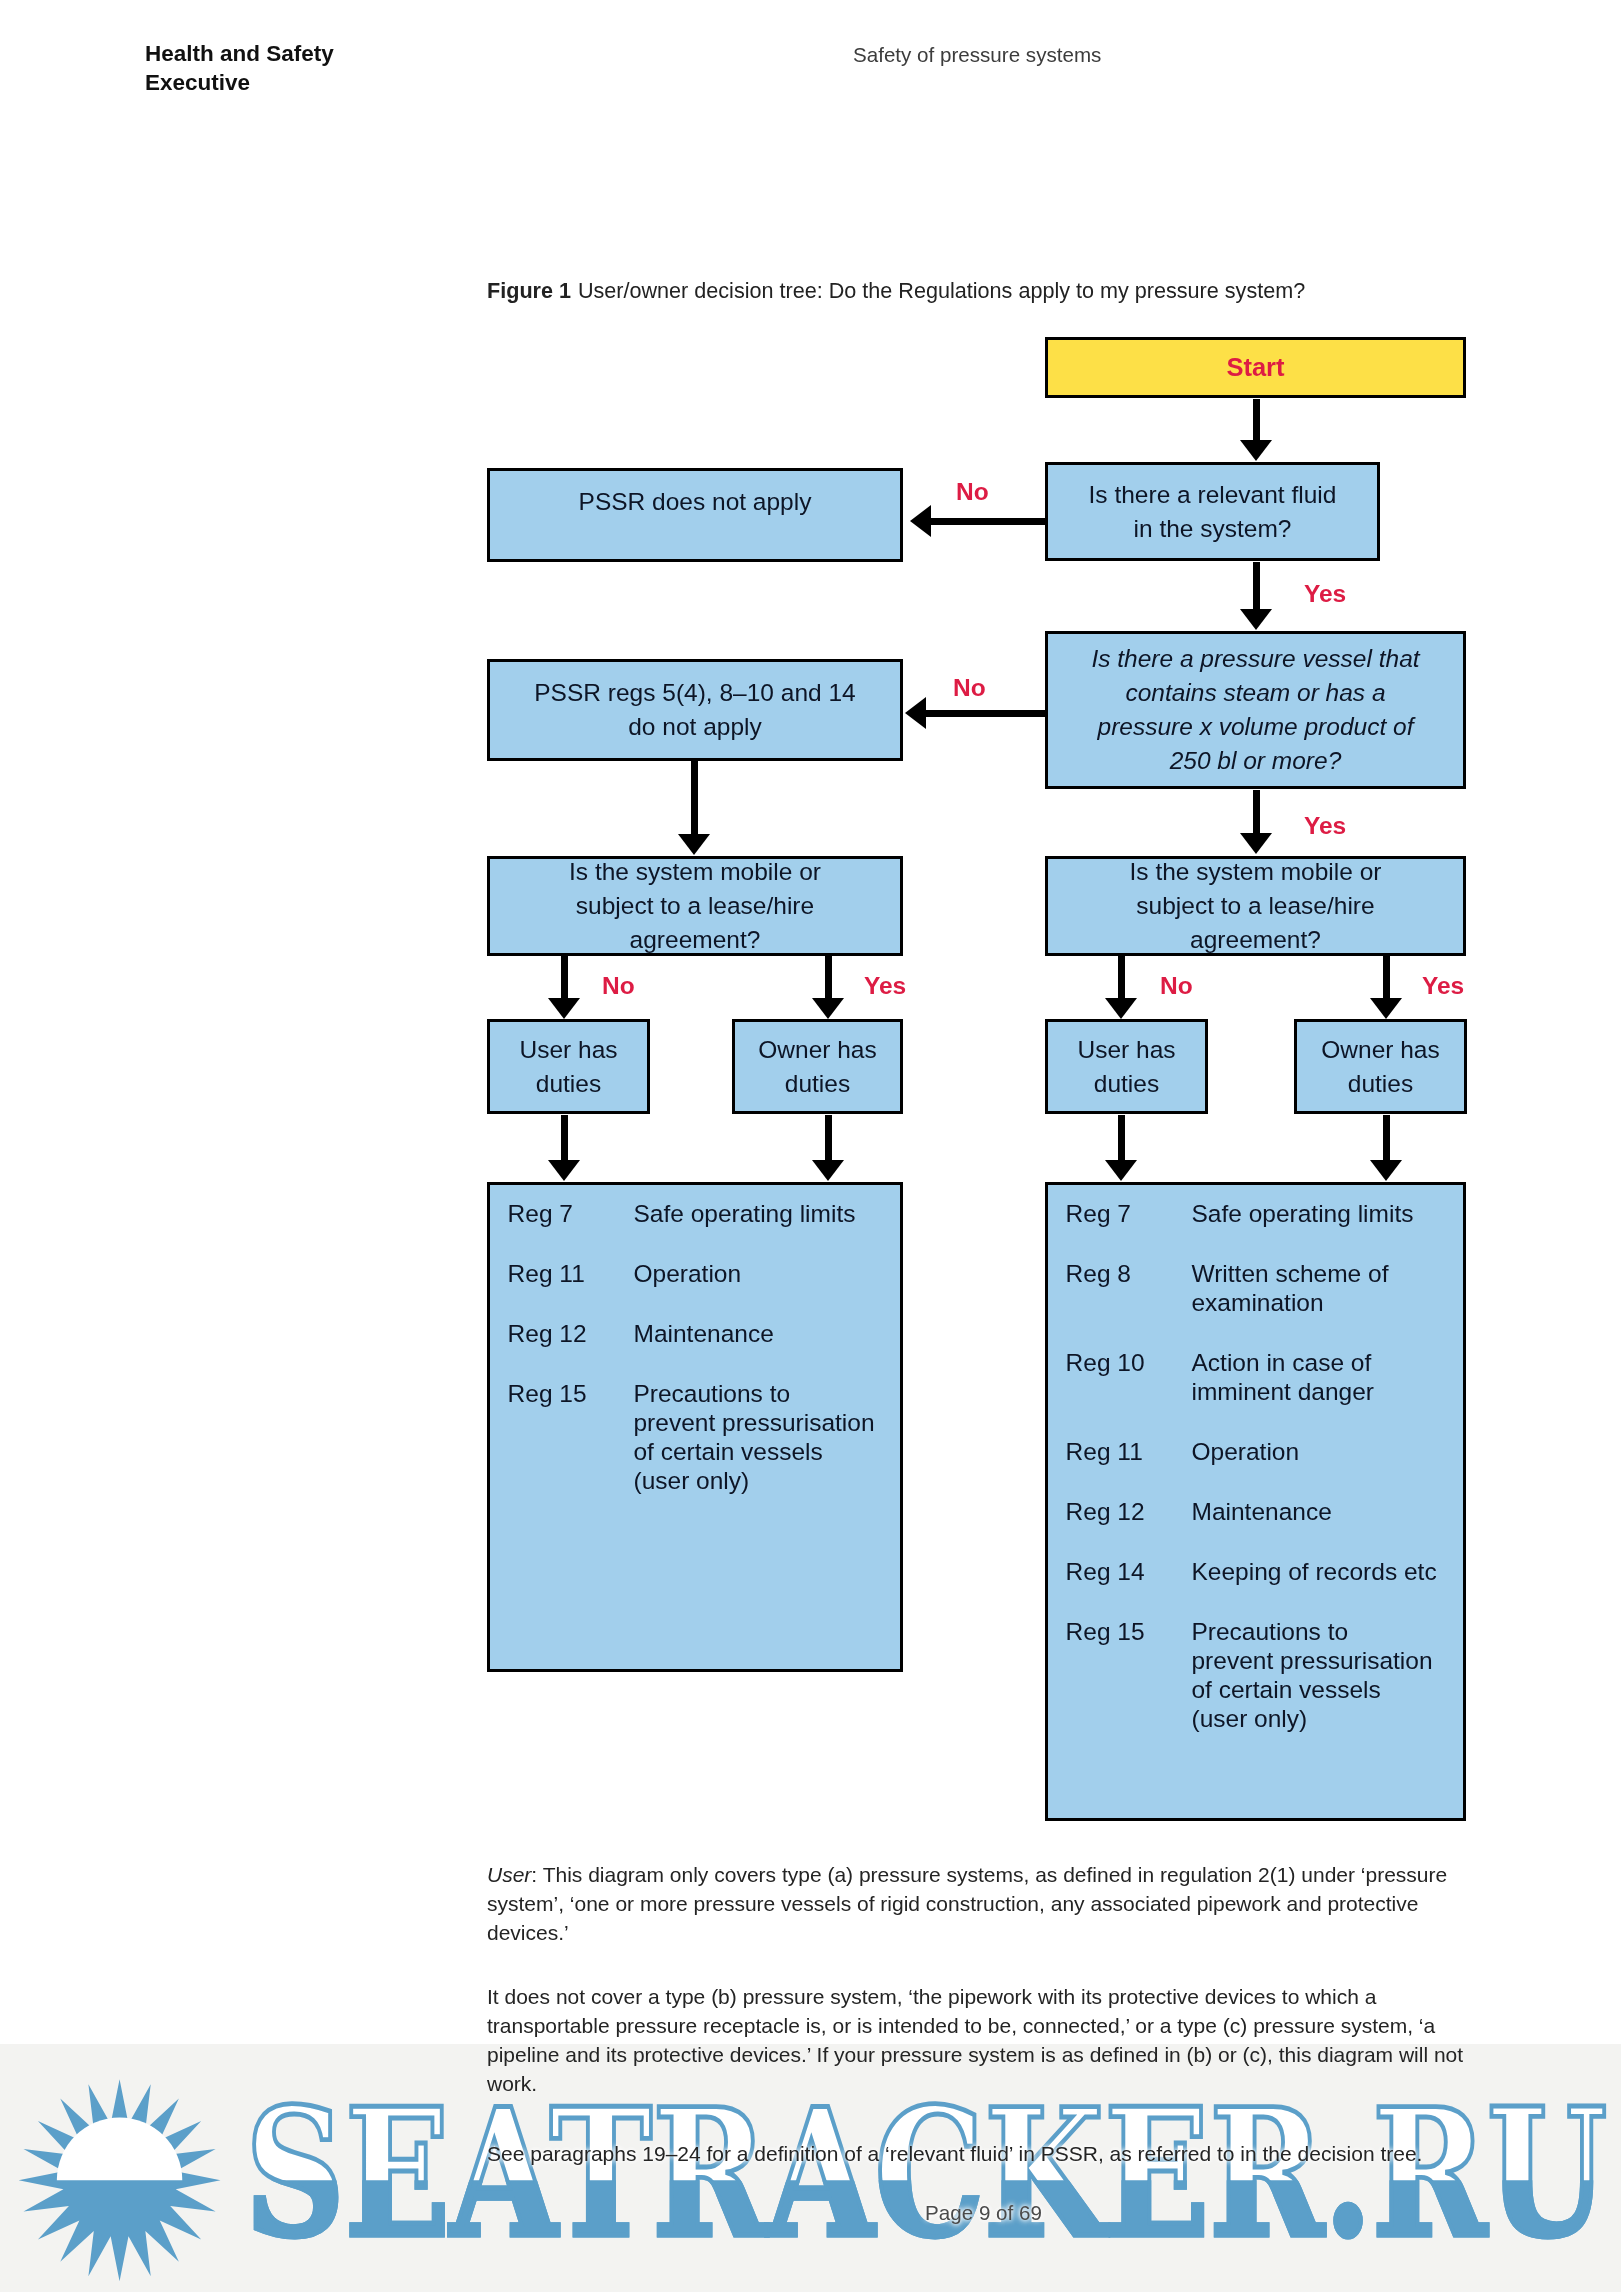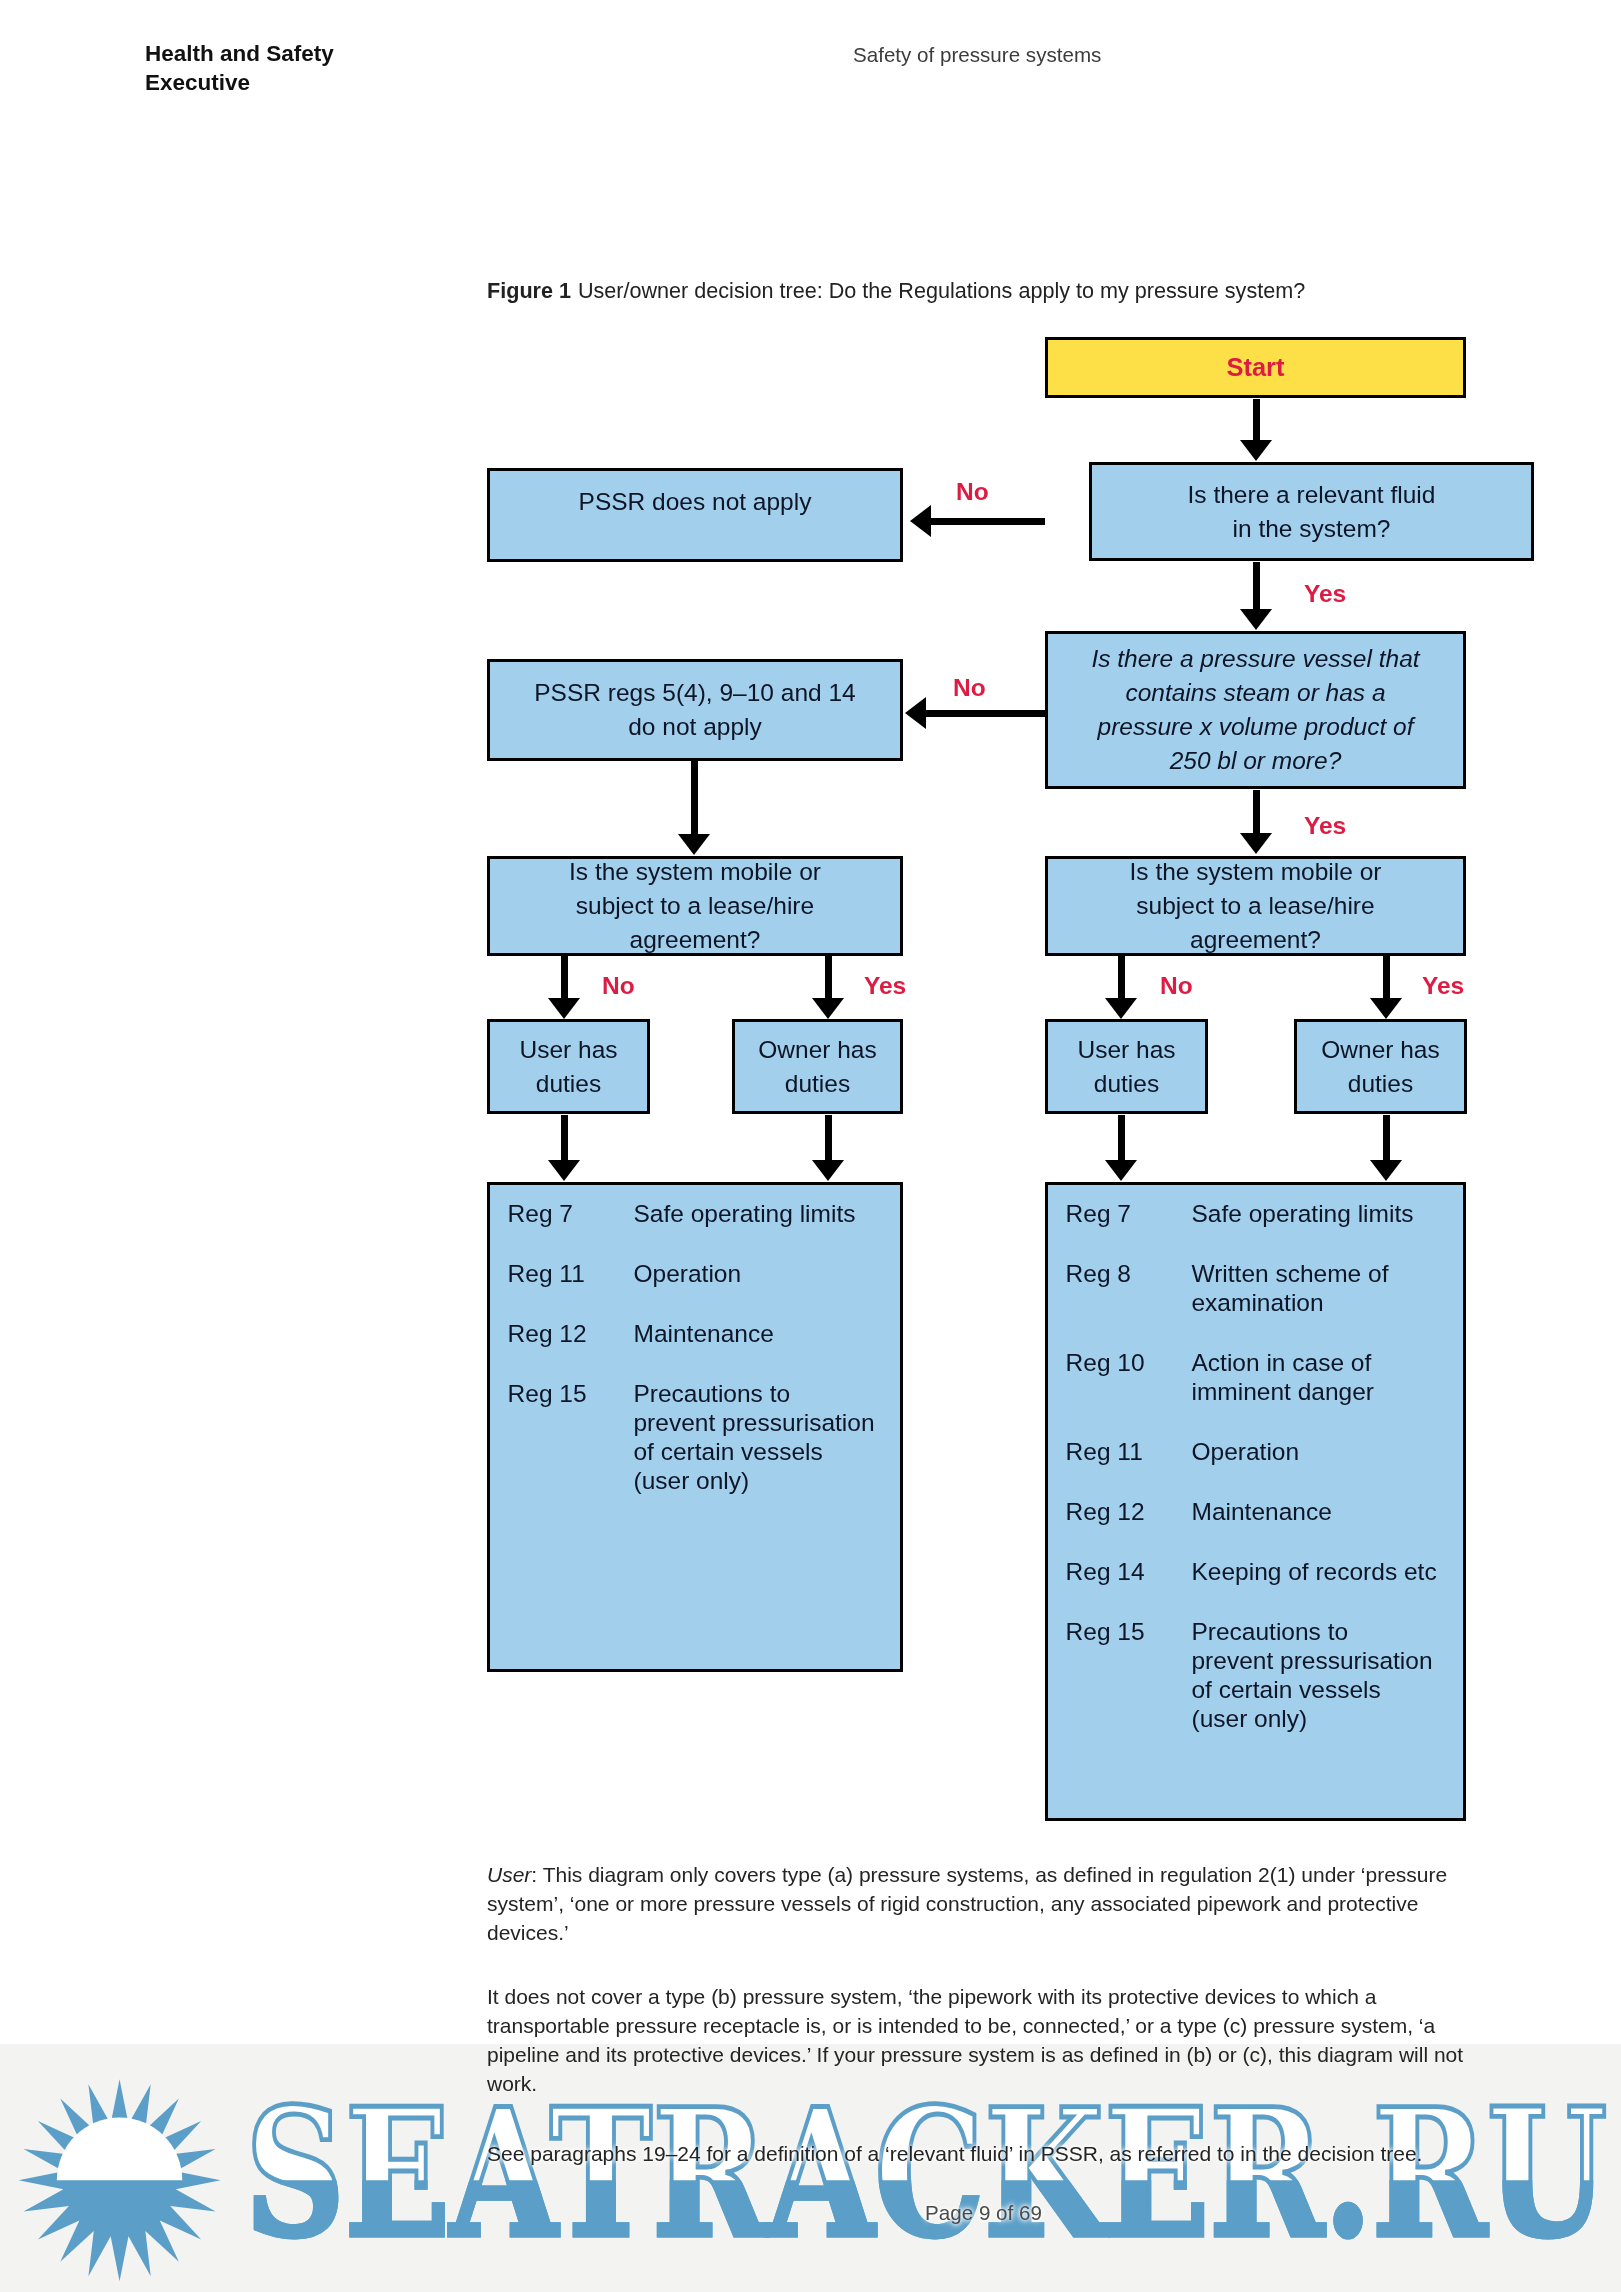--- a/index.html
+++ b/index.html
@@ -111,31 +111,31 @@
   <div class="doc-title">Safety of pressure systems</div>
 
   <div class="fig-caption">
     <b>Figure 1</b><span class="cap">User/owner decision tree: Do the Regulations apply to my pressure system?</span>
   </div>
 
   <div class="fbox white" style="left:1045px;top:337px;width:421px;height:61px;">
     <span class="start-text">Start</span>
   </div>
 
-  <div class="fbox" style="left:1089px;top:462px;width:445px;height:99px;">Is there a relevant fluid
+  <div class="fbox" style="left:1045px;top:462px;width:335px;height:99px;">Is there a relevant fluid
 in the system?</div>
 
   <div class="fbox top-align" style="left:487px;top:468px;width:416px;height:94px;">PSSR does not apply</div>
 
   <div class="fbox" style="left:1045px;top:631px;width:421px;height:158px;font-style:italic;">Is there a pressure vessel that
 contains steam or has a
 pressure x volume product of
 250 bl or more?</div>
 
-  <div class="fbox" style="left:487px;top:659px;width:416px;height:102px;">PSSR regs 5(4), 9–10 and 14
+  <div class="fbox" style="left:487px;top:659px;width:416px;height:102px;">PSSR regs 5(4), 8–10 and 14
 do not apply</div>
 
   <div class="fbox" style="left:487px;top:856px;width:416px;height:100px;">Is the system mobile or
 subject to a lease/hire
 agreement?</div>
 
   <div class="fbox" style="left:1045px;top:856px;width:421px;height:100px;">Is the system mobile or
 subject to a lease/hire
 agreement?</div>
 

